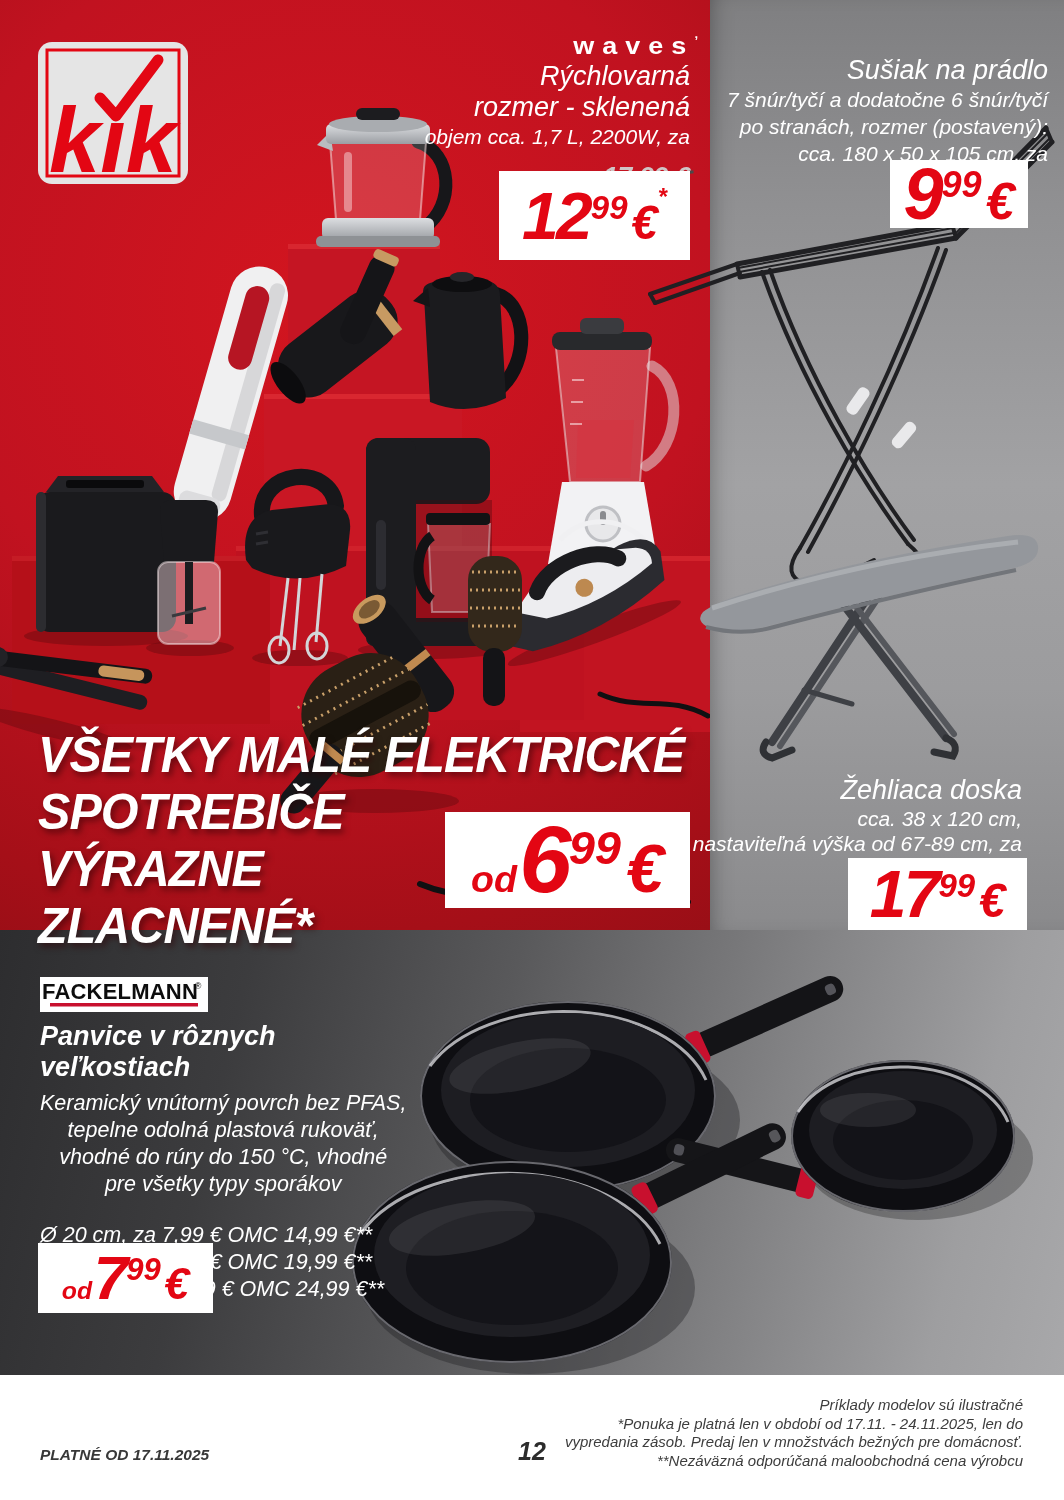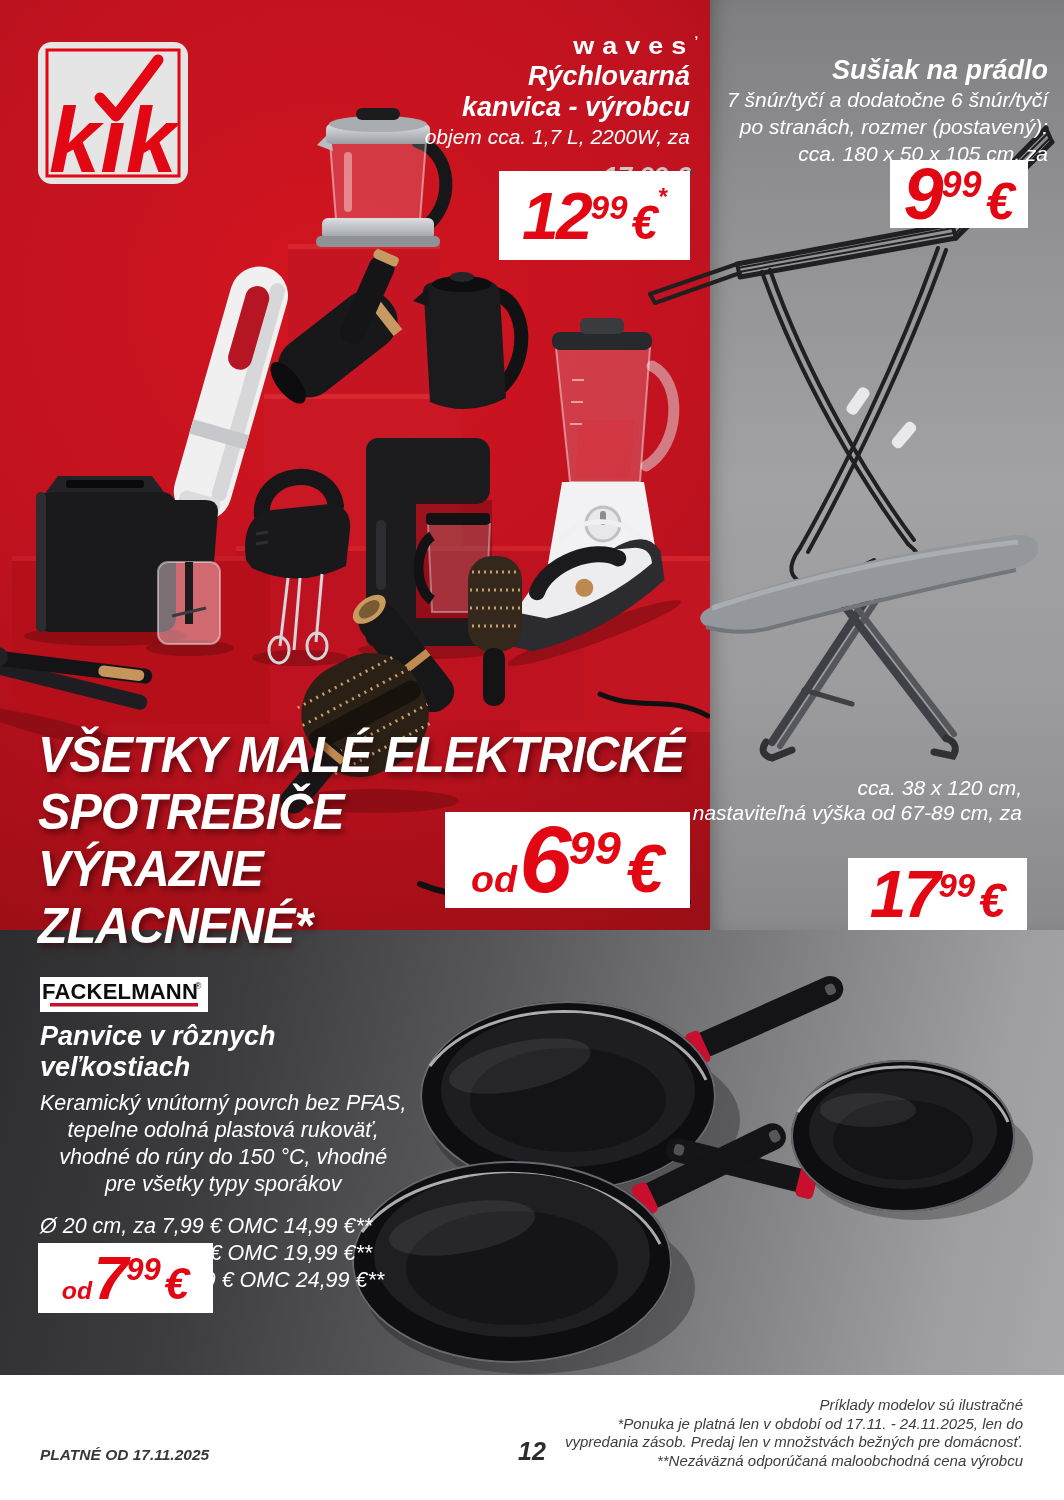--- a/index.html
+++ b/index.html
@@ -16,21 +16,21 @@
   .bottom-section{left:0;top:930px;width:1064px;height:445px;
     background:linear-gradient(103deg,#2d2d2f 0%,#3c3c3e 22%,#59595b 45%,#828284 70%,#9e9ea0 88%,#a8a8aa 100%);}
   .footer{left:0;top:1375px;width:1064px;height:125px;background:#ffffff;}
   svg.layer{position:absolute;}
 
   
   .kik-logo{left:38px;top:42px;width:150px;height:142px;background:#e5e5e5;border-radius:14px;}
 
   
   .tb{color:#fff;font-style:italic;white-space:nowrap;}
-  .tb .title{font-weight:700;font-size:27px;line-height:31px;}
+  .tb .title{font-weight:400;font-size:27px;line-height:31px;}
   .tb .line{font-size:21px;line-height:27px;}
   .kettle-block{left:240px;top:26px;width:450px;text-align:right;}
   .brandmark{font-style:normal;font-weight:600;font-size:27px;letter-spacing:8px;margin-right:-8px;
     display:block;line-height:30px;transform:scaleY(.92);}
   .brandmark sup{font-size:13px;letter-spacing:0;}
   .oldprice{display:inline-block;position:relative;margin-top:11px;font-weight:700;font-size:26px;color:#cfc5c6;}
   .oldprice::after{content:"";position:absolute;left:-6px;right:-4px;top:50%;height:3px;background:#4a4a4a;
     transform:rotate(-8deg);}
   .rack-block{right:16px;top:55px;width:400px;text-align:right;}
   .board-block{right:42px;top:775px;width:400px;text-align:right;}
@@ -56,21 +56,21 @@
   .pb-board{left:848px;top:858px;width:179px;height:72px;font-size:66px;}
   .pb-headline{left:445px;top:812px;width:245px;height:96px;font-size:94px;}
   .pb-pans{left:38px;top:1243px;width:175px;height:70px;font-size:62px;}
 
   
   .fack-logo{left:40px;top:977px;width:168px;height:35px;background:#fff;}
   .pans-block{left:40px;top:1021px;color:#fff;font-style:italic;white-space:nowrap;}
   .pans-block .title{font-weight:700;font-size:27px;line-height:31px;}
   .pans-block .line{font-size:21.5px;line-height:27px;}
   .pans-block .desc{margin-top:7px;text-align:center;}
-  .pans-block .sizes{margin-top:15px;}
+  .pans-block .sizes{margin-top:24px;}
 
   
   .legal{right:41px;top:1396px;text-align:right;font-style:italic;color:#3d3d3d;
     font-size:15px;line-height:18.5px;white-space:nowrap;}
   .validfrom{left:40px;top:1446px;font-style:italic;color:#383838;font-size:15.5px;font-weight:600;}
   .pagenum{left:0;top:1437px;width:1064px;text-align:center;font-style:italic;font-weight:700;
     font-size:25px;color:#2c2c2c;}
 </style>
 </head>
 <body>
@@ -342,39 +342,40 @@
   <svg width="150" height="142" viewBox="0 0 150 142">
     <rect x="9" y="8" width="132" height="126" fill="none" stroke="#e30613" stroke-width="3"></rect>
     <text x="75" y="130" text-anchor="middle" font-family="Liberation Sans, sans-serif" font-size="92" font-style="italic" font-weight="bold" fill="#e30613">kık</text>
     <path d="M62 56 L78 74 L120 18" stroke="#e30613" stroke-width="11" fill="none" stroke-linecap="round" stroke-linejoin="round"></path>
   </svg>
 </div>
 
 <div class="abs tb kettle-block">
   <span class="brandmark"><span>waves</span><sup>ʼ</sup></span>
   <div class="title">Rýchlovarná</div>
-  <div class="title">kanvica - výrobcu</div>
+  <div class="title">rozmer - sklenená</div>
   <div class="line">objem cca. 1,7 L, 2200W, za</div>
   <span class="oldprice struck">17,99 €</span>
 </div>
 <div class="abs pricebox pb-kettle">
   <span class="pb-inner"><span class="pb-num">12</span><span class="pb-cents">99</span><span class="pb-eur">€</span><span class="pb-note">*</span></span>
 </div>
 
 <div class="abs tb rack-block">
   <div class="title">Sušiak na prádlo</div>
   <div class="line">7 šnúr/tyčí a dodatočne 6 šnúr/tyčí</div>
   <div class="line">po stranách, rozmer (postavený):</div>
   <div class="line">cca. 180 x 50 x 105 cm, za</div>
 </div>
 <div class="abs pricebox pb-rack">
   <span class="pb-inner"><span class="pb-num">9</span><span class="pb-cents">99</span><span class="pb-eur">€</span></span>
 </div>
 
 <div class="abs tb board-block">
+  <div class="title">Žehliaca doska</div>
   <div class="line">cca. 38 x 120 cm,</div>
   <div class="line">nastaviteľná výška od 67-89 cm, za</div>
 </div>
 <div class="abs pricebox pb-board">
   <span class="pb-inner"><span class="pb-num">17</span><span class="pb-cents">99</span><span class="pb-eur">€</span></span>
 </div>
 
 <div class="abs headline">
   <div>VŠETKY MALÉ ELEKTRICKÉ</div>
   <div>SPOTREBIČE</div>

